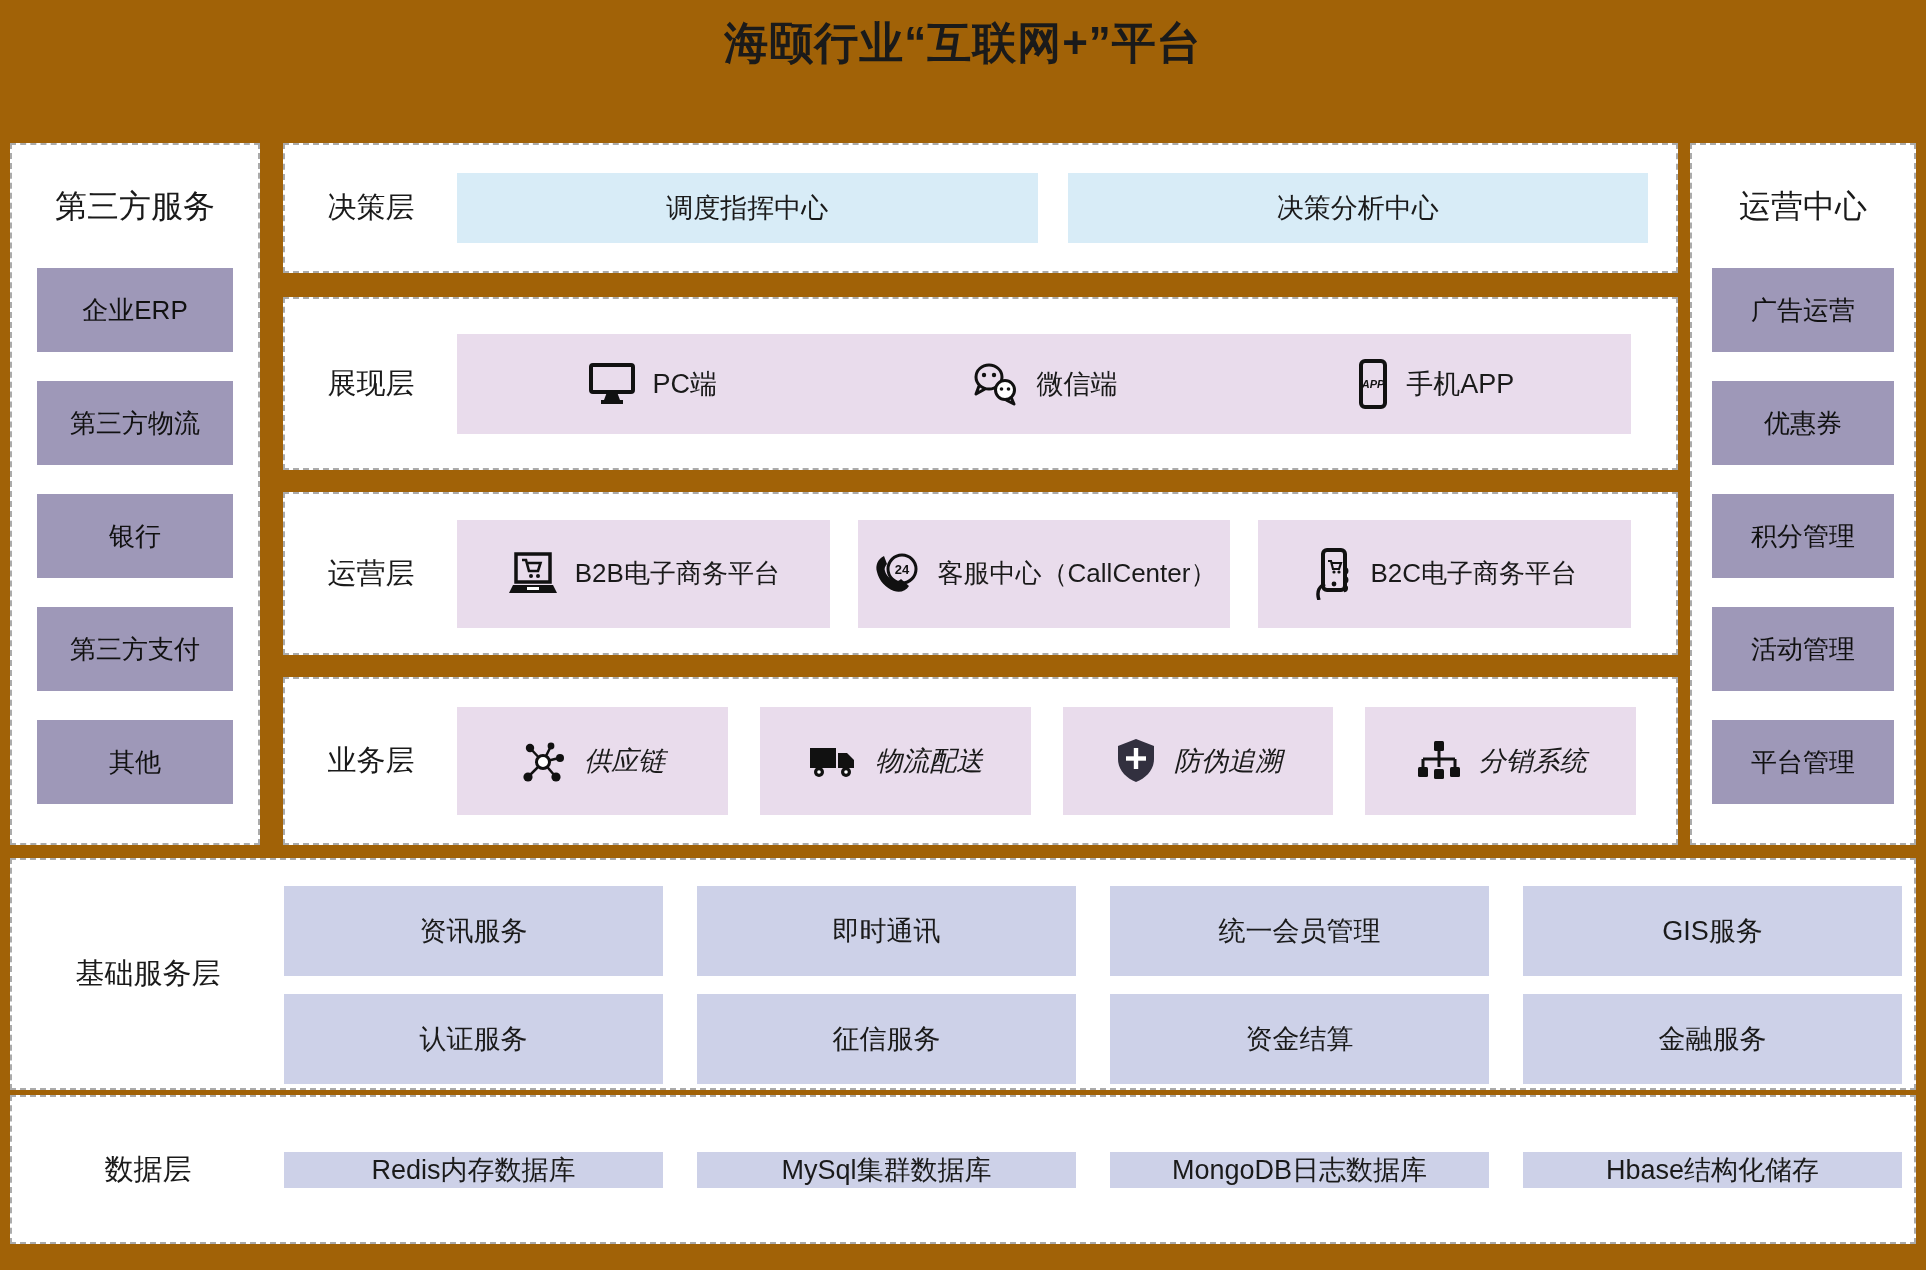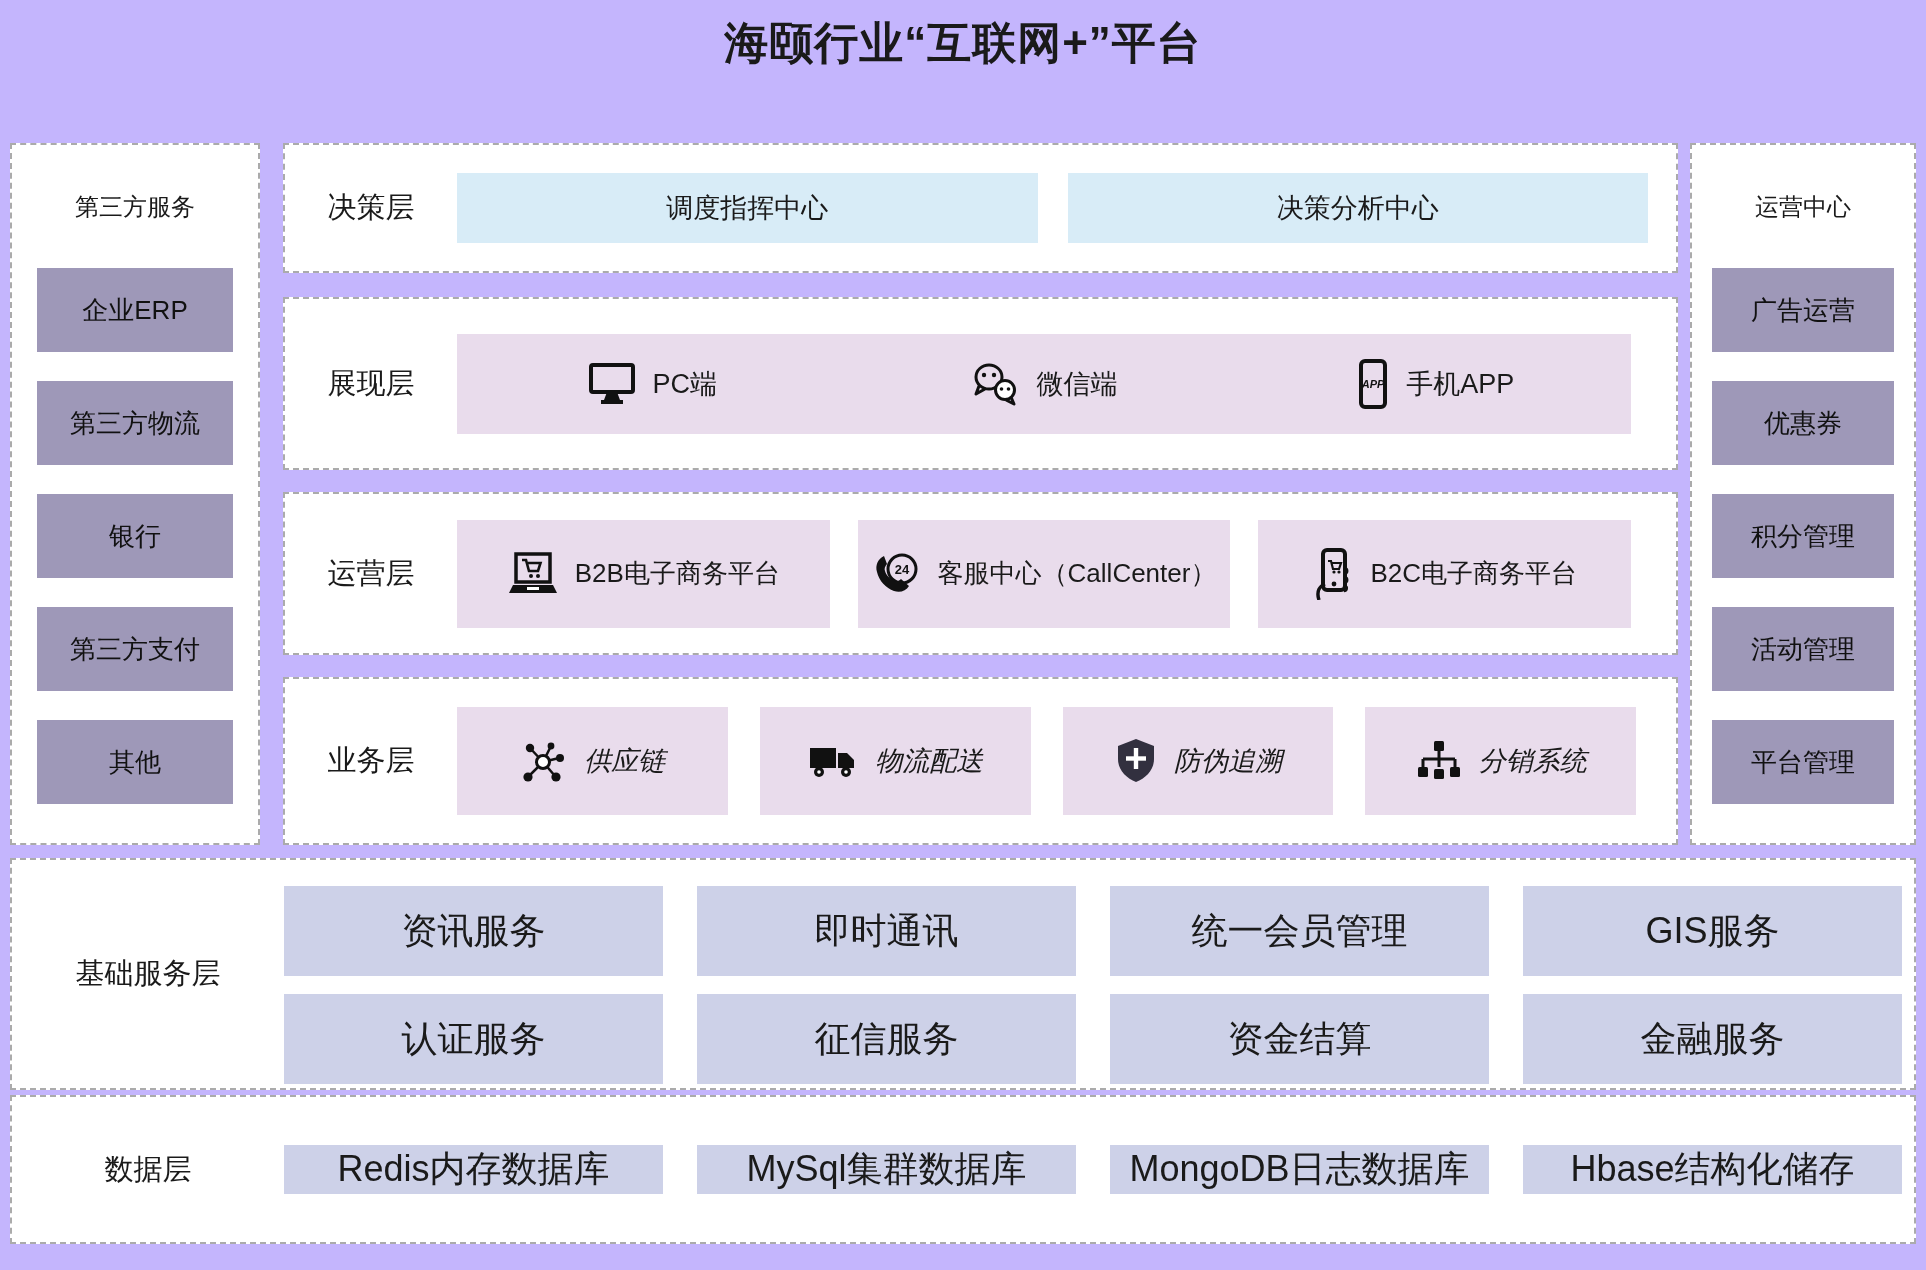--- a/index.html
+++ b/index.html
@@ -1,24 +1,24 @@
 <!DOCTYPE html>
 <html><head>
 <meta charset="utf-8">
 <style>
   html,body{margin:0;padding:0;background:#fff;}
-  .canvas{position:relative;width:1926px;height:1270px;background:#c4b5fd;
+  .canvas{position:relative;width:1926px;height:1270px;background:#a16207;
           font-family:"Liberation Sans","DejaVu Sans",sans-serif;color:#1a1a1a;overflow:hidden;}
   .title{position:absolute;top:14px;left:0;width:100%;text-align:center;
          font-size:44px;font-weight:bold;letter-spacing:1px;}
   .dashed{position:absolute;border:2px dashed #ababab;box-sizing:border-box;background:#fff;}
 
   
   .side-col{display:flex;flex-direction:column;align-items:center;}
-  .side-title{height:123px;display:flex;align-items:center;justify-content:center;font-size:24px;}
+  .side-title{height:123px;display:flex;align-items:center;justify-content:center;font-size:32px;}
   .side-box{height:84px;margin-bottom:29px;background:#9e98b8;color:#111;
             display:flex;align-items:center;justify-content:center;font-size:26px;}
   .col-left{left:10px;top:143px;width:250px;height:702px;}
   .col-left .side-box{width:196px;}
   .col-right{left:1690px;top:143px;width:226px;height:702px;}
   .col-right .side-box{width:182px;}
 
   
   .layer{position:absolute;left:283px;width:1395px;display:flex;align-items:center;}
   .layer-label{width:172px;text-align:center;font-size:29px;flex:none;}
@@ -38,21 +38,21 @@
   .layer-business{top:677px;height:168px;}
   .layer-business .layer-content{gap:32px;margin-right:40px;font-style:italic;}
   .layer-business .pill{height:108px;font-size:27px;}
 
   
   .band{left:10px;width:1906px;display:flex;}
   .band-label{width:272px;flex:none;display:flex;align-items:center;justify-content:center;font-size:29px;}
   .band-base{top:858px;height:232px;}
   .base-grid{flex:1;display:grid;grid-template-columns:repeat(4,1fr);
              grid-auto-rows:90px;gap:18px 34px;padding:26px 12px 0 0;}
-  .cell{background:#cdd1e8;display:flex;align-items:center;justify-content:center;font-size:36px;}
+  .cell{background:#cdd1e8;display:flex;align-items:center;justify-content:center;font-size:27px;}
   .band-data{top:1095px;height:149px;align-items:center;}
   .data-grid{flex:1;display:grid;grid-template-columns:repeat(4,1fr);
              grid-auto-rows:100px;gap:34px;padding-right:12px;align-items:center;}
   .icon{flex:none;display:flex;align-items:center;}
   .icon svg{display:block;}
 </style>
 </head>
 <body>
 
 <div class="canvas">

